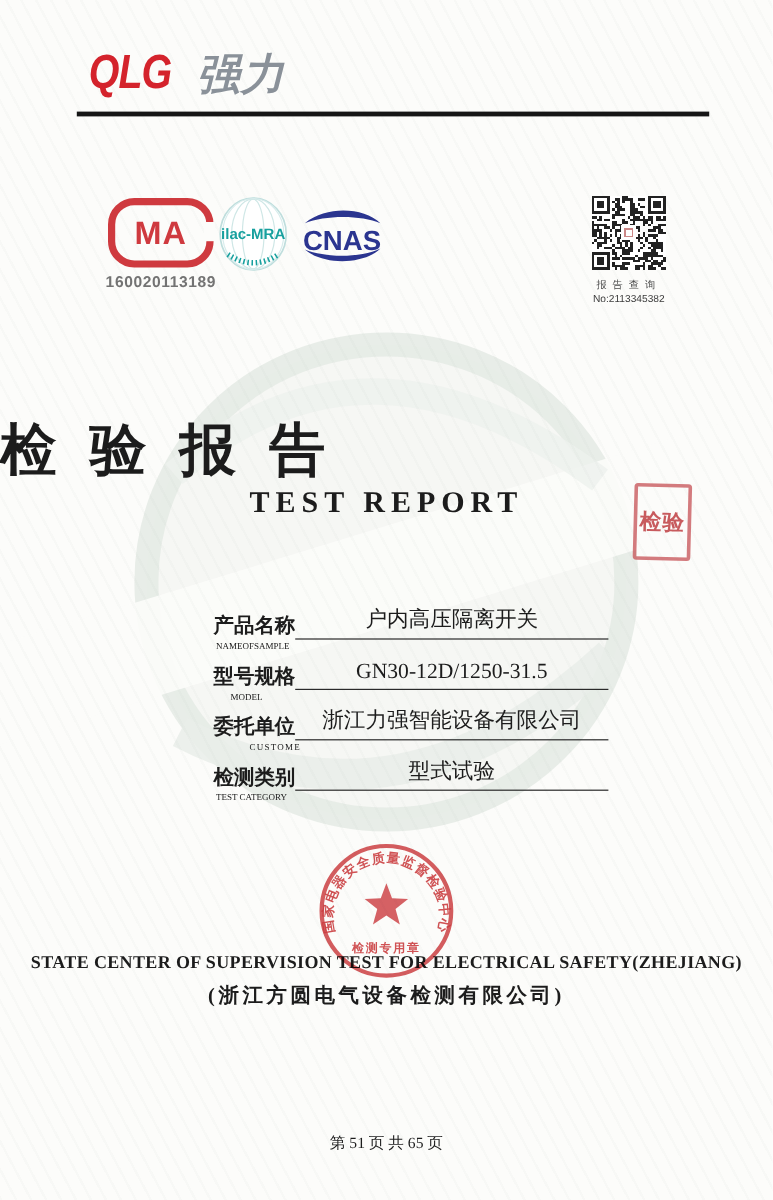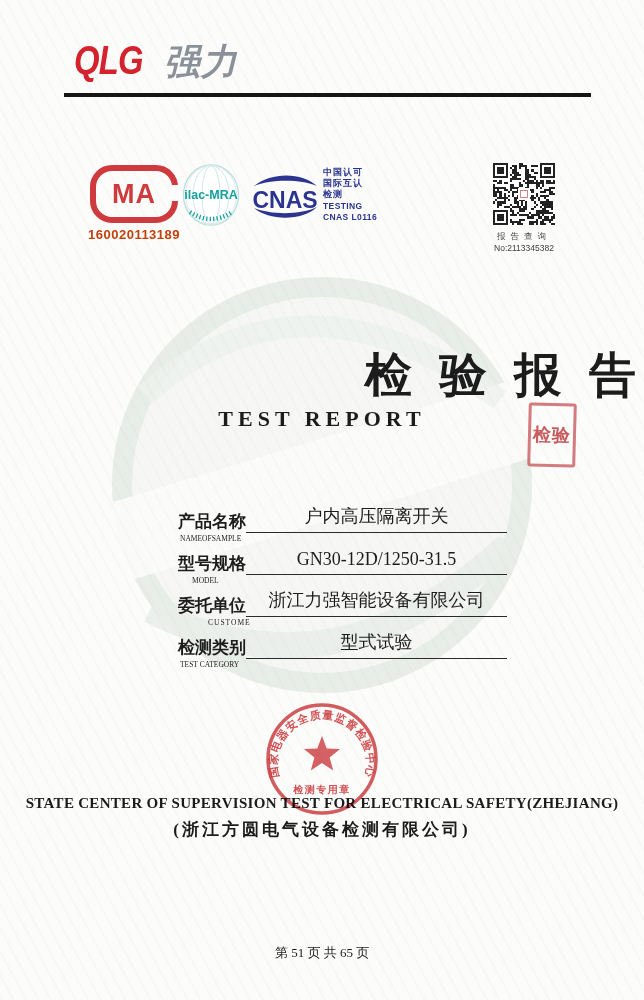--- a/index.html
+++ b/index.html
@@ -36,24 +36,24 @@
   .cnas-text .en{font-size:8.5px;letter-spacing:0.4px;margin-top:1px;}
   .fangyuan{position:absolute;left:377px;top:158px;width:120px;height:76px;}
   .fy-name{position:absolute;left:27px;top:26px;font-size:14.5px;font-weight:bold;
     color:#44484c;letter-spacing:1.5px;white-space:nowrap;}
   .fy-en{position:absolute;left:28px;top:42px;font-size:5px;color:#c4736f;
     font-family:"Liberation Sans",sans-serif;letter-spacing:0.8px;white-space:nowrap;}
   .qr{position:absolute;left:492px;top:163px;width:64px;text-align:center;}
   .qr-caption{margin-top:2px;font-size:8.5px;letter-spacing:5px;color:#4a4a4a;white-space:nowrap;}
   .qr-number{font-size:8.5px;color:#3d3d3d;font-family:"Liberation Sans",sans-serif;letter-spacing:0;}
   
-  .title-cn{position:absolute;left:0;top:344px;width:100%;text-align:right;
+  .title-cn{position:absolute;left:0;top:344px;width:100%;text-align:left;
     font-size:47px;font-weight:bold;letter-spacing:8px;}
   .title-en{position:absolute;left:0;top:406px;width:100%;text-align:center;
-    font-size:22px;font-weight:bold;letter-spacing:5px;}
+    font-size:25px;font-weight:bold;letter-spacing:5px;}
   
   .insp-stamp{position:absolute;left:528px;top:403px;width:42px;height:58px;
     border:3px solid rgba(198,80,84,0.75);border-radius:3px;transform:rotate(1.5deg);
     display:flex;align-items:center;justify-content:center;}
   .insp-stamp span{font-size:18px;font-weight:bold;color:rgba(190,62,66,0.85);letter-spacing:1px;}
   
   .form-row{position:absolute;left:178px;width:329px;height:20px;display:flex;align-items:flex-end;}
   .row-label{font-size:17px;font-weight:bold;white-space:nowrap;flex:0 0 auto;}
   .row-line{flex:1;border-bottom:1.6px solid #2a2a2a;text-align:center;
     font-size:18px;padding-bottom:4px;white-space:nowrap;}
@@ -90,45 +90,38 @@
     <span class="latin" style="color:#d4232c;">QLG</span>
     <span class="cn" style="color:#8a9199;">强力</span>
   </div>
   <div class="rule" style="background:#161616;"></div>
 
   <div class="cma">
     <div class="cma-mark" style="border-color:#cf3a3f;">
       <span class="cma-gap"></span>
       <span class="cma-letters" style="color:#cf3a3f;">MA</span>
     </div>
-    <div class="cma-number" style="color:#c2410c;">160020113189</div>
+    <div class="cma-number" style="color:#737373;">160020113189</div>
   </div>
 
   <svg class="ilac" width="58" height="64" viewBox="0 0 58 64">
     <ellipse cx="29" cy="31" rx="27.5" ry="30" fill="#ffffff" stroke="#bfdedd" stroke-width="1.4"></ellipse>
     <ellipse cx="29" cy="31" rx="9" ry="29" fill="none" stroke="#cfe7e6" stroke-width="1"></ellipse>
     <ellipse cx="29" cy="31" rx="18" ry="29.3" fill="none" stroke="#cfe7e6" stroke-width="1"></ellipse>
     <ellipse cx="29" cy="31" rx="25.5" ry="29.6" fill="none" stroke="#d8ecec" stroke-width="1"></ellipse>
     <path d="M8,48 Q29,62 50,48" fill="none" stroke="#17a09e" stroke-width="4.5" stroke-dasharray="1.3,2.2"></path>
     <text x="29" y="35" text-anchor="middle" font-family="Liberation Sans, sans-serif" font-weight="bold" font-size="12.5" fill="#17a09e">ilac-MRA</text>
   </svg>
 
   <svg class="cnas-logo" width="72" height="50" viewBox="0 0 72 50">
     <path d="M5,15 C24,0 54,2 68,15 C52,8 22,8 5,15 Z" fill="#2b3590"></path>
     <text x="36" y="37" text-anchor="middle" font-family="Liberation Sans, sans-serif" font-weight="bold" font-size="23" fill="#2b3590" transform="scale(1,1)">CNAS</text>
     <path d="M5,37 C20,50 54,50 68,36 C52,44 22,44 5,37 Z" fill="#2b3590"></path>
   </svg>
 
-  <div class="cnas-text" style="color:#2b3590;">
-    <div class="zh">中国认可</div>
-    <div class="zh">国际互认</div>
-    <div class="zh">检测</div>
-    <div class="en">TESTING</div>
-    <div class="en">CNAS L0116</div>
-  </div>
 
 
   <div class="qr">
     <svg id="qr-svg" width="62" height="62" viewBox="0 0 29 29" shape-rendering="crispEdges">
         <rect x="0" y="0" width="29" height="29" fill="#ffffff"></rect>
         <g fill="#222222">
           <rect x="12" y="0" width="1" height="1"></rect>
           <rect x="13" y="0" width="1" height="1"></rect>
           <rect x="9" y="1" width="1" height="1"></rect>
           <rect x="10" y="1" width="1" height="1"></rect>

